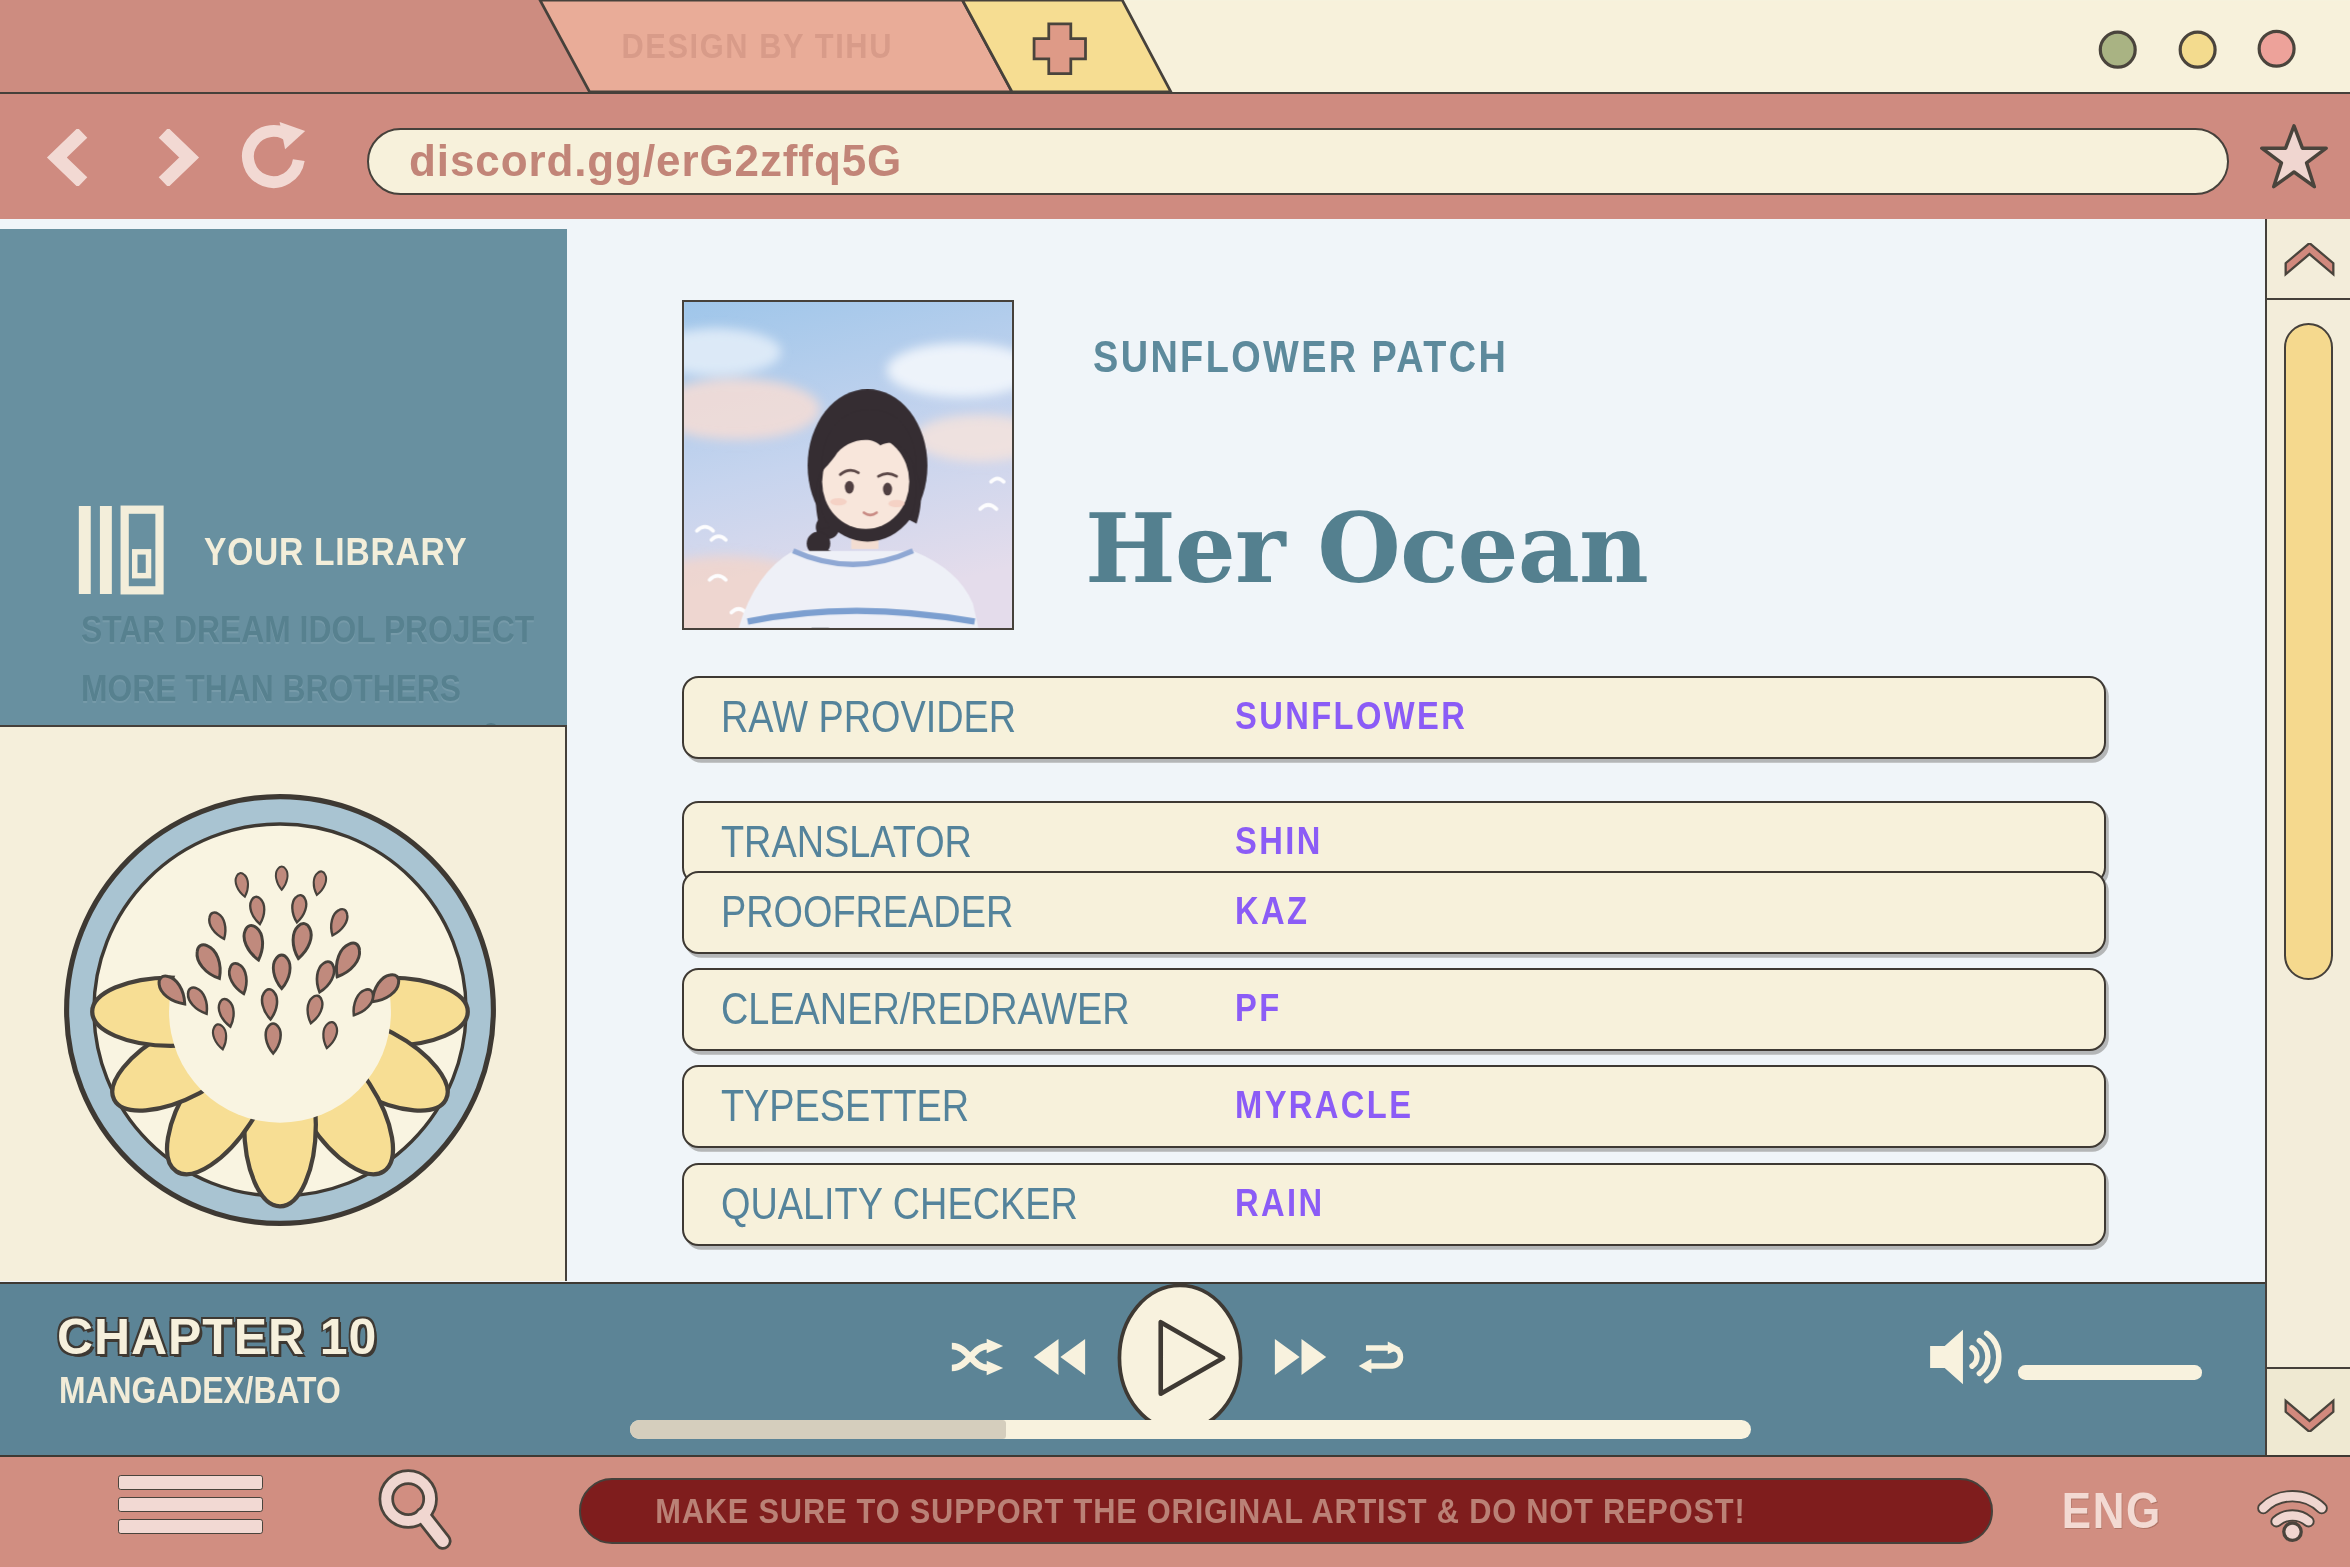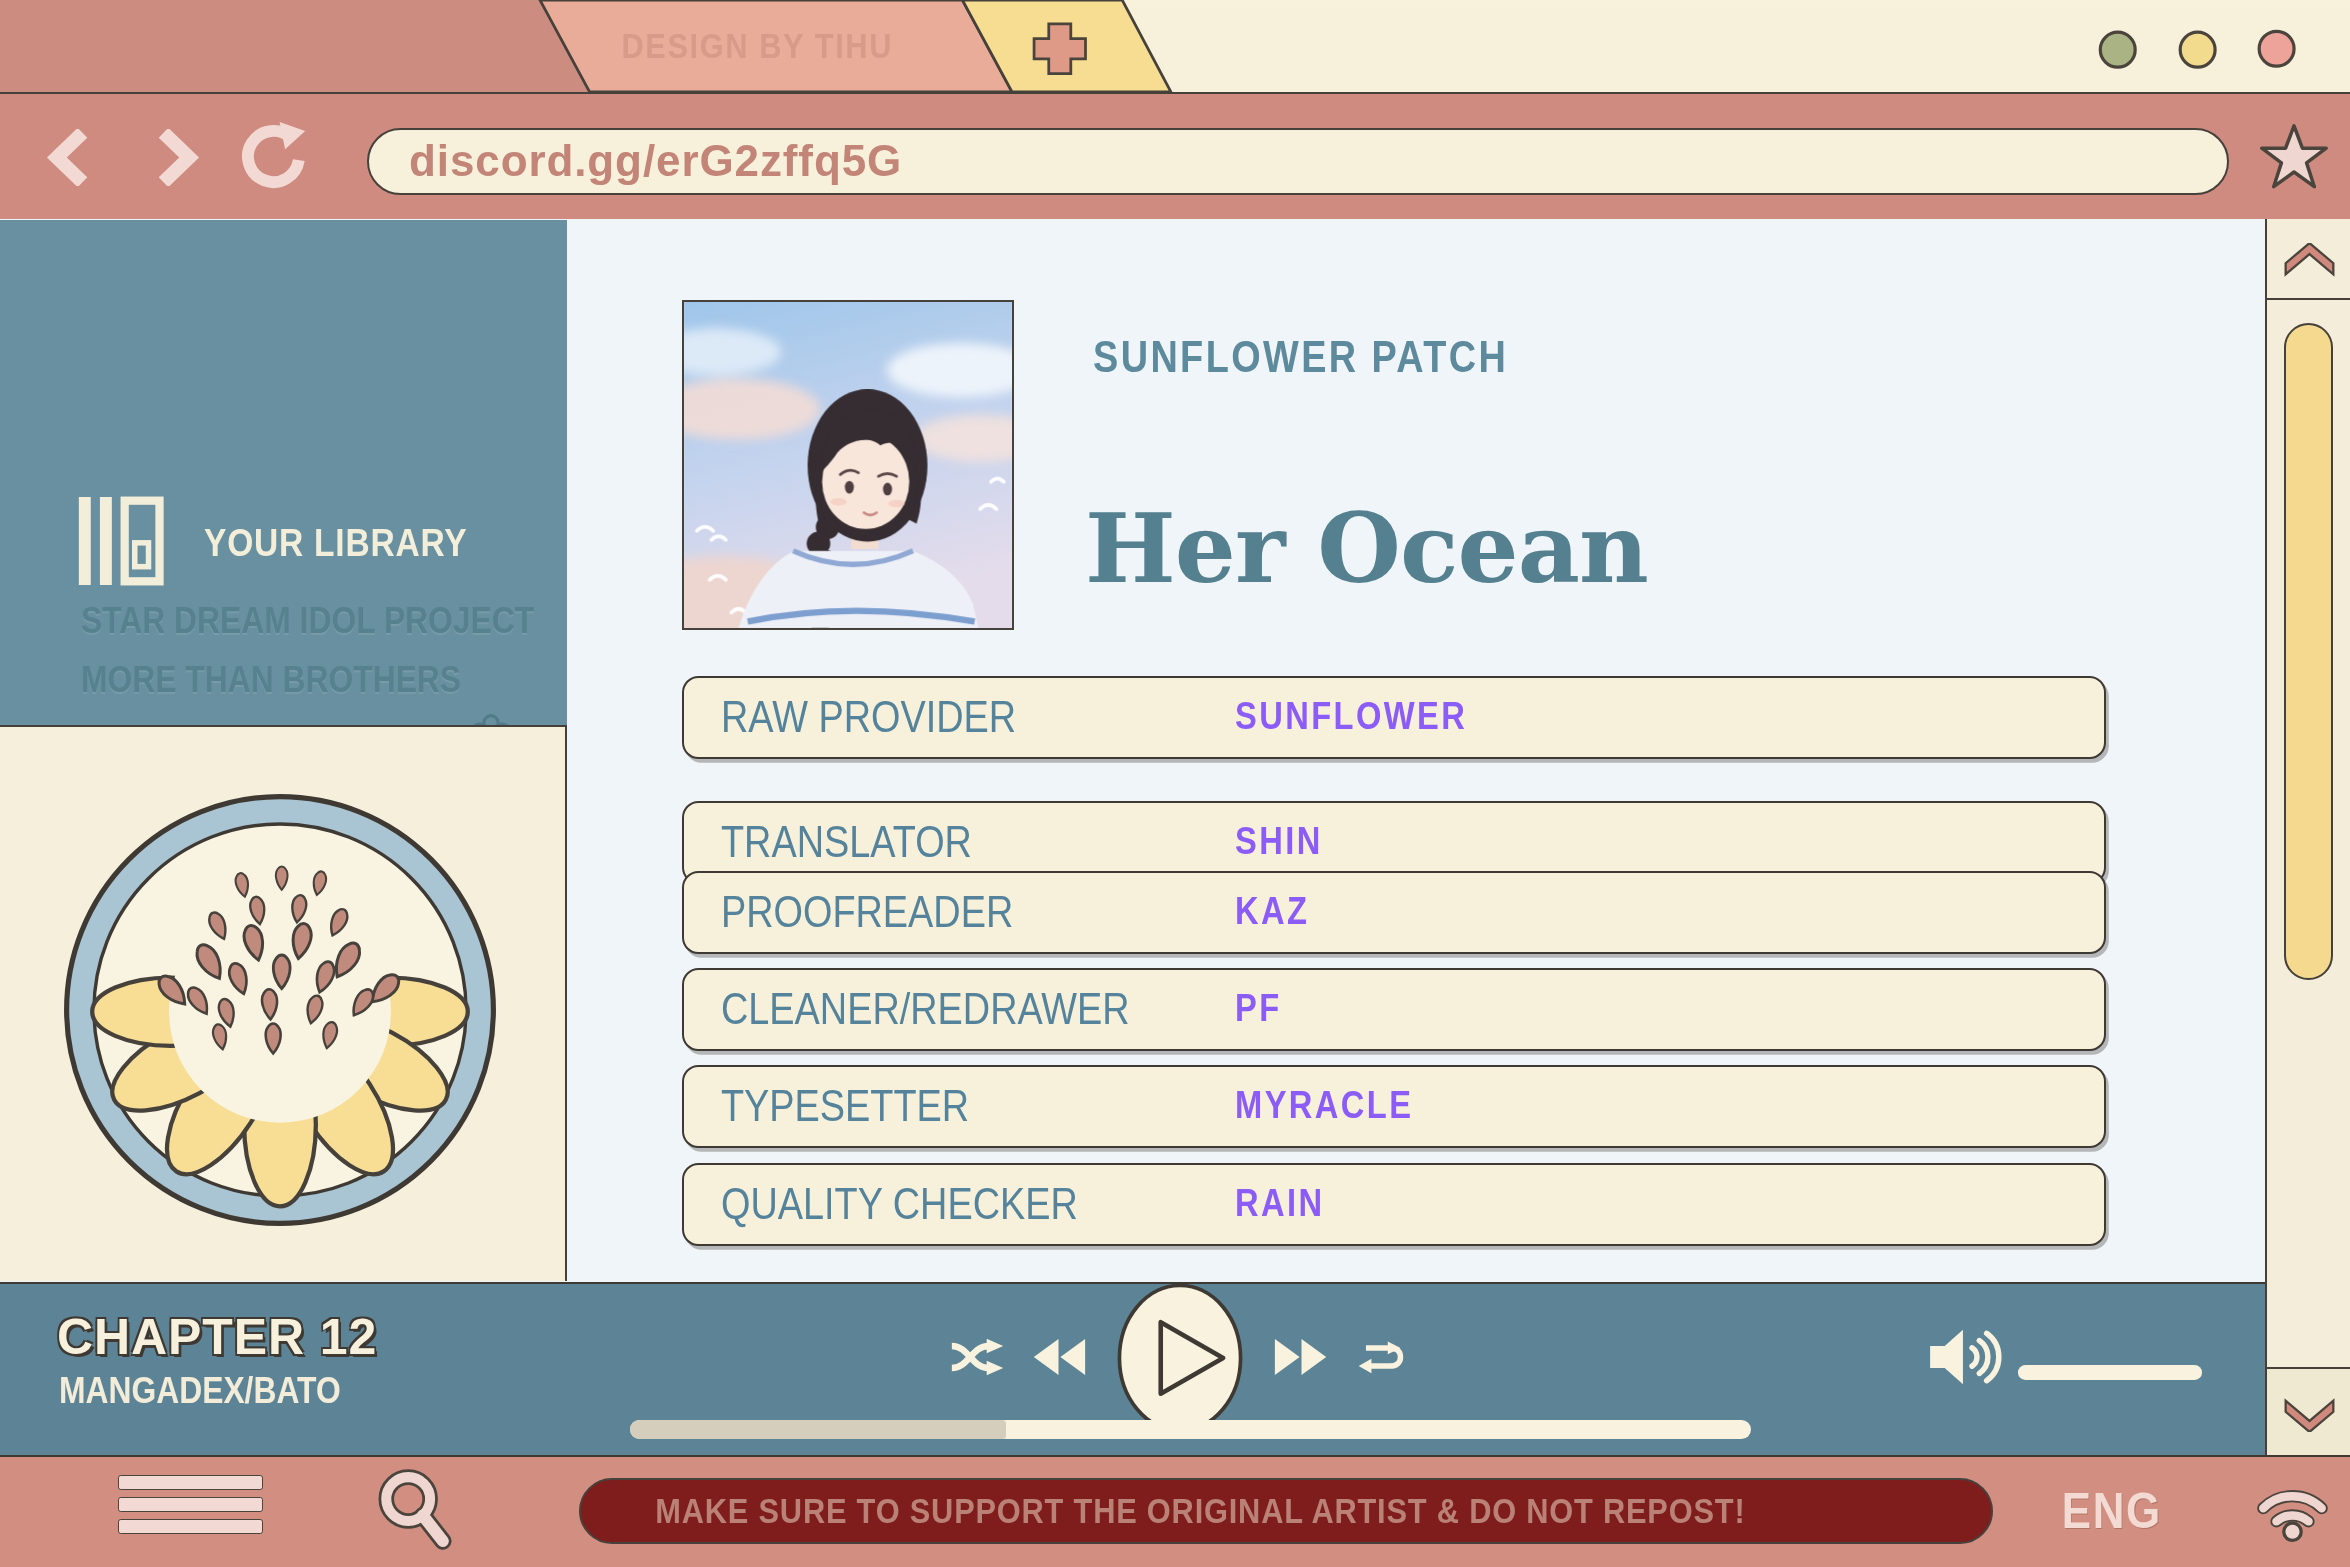--- a/index.html
+++ b/index.html
@@ -16,21 +16,21 @@
     font-size:35px; font-weight:bold; color:#D89B89; letter-spacing:1.8px; }
 
   
   #navbar { left:0; top:92px; width:2351px; height:127px; background:#CF8B80;
     border-top:2.8px solid #45403A;padding-left:17px; }
   #urlbar { left:367px; top:34px; width:1862px; height:67px; background:#F7F1DB;
     border:2.8px solid #46413B; border-radius:34px; line-height:62px; padding-left:40px;
     font-size:44px; font-weight:bold; color:#C28578; letter-spacing:0.9px; }
 
   
-  #sidebar { left:0; top:220px; width:618px; height:507px; background:#6890A0;
+  #sidebar { left:0; top:229px; width:618px; height:507px; background:#6890A0;
     border-right:2.8px solid #45403A; }
   .side-item { position:absolute; left:81px; height:40px; font-size:37px; font-weight:bold;
     color:#57818F; text-shadow:0 1.8px 0.9px rgba(255,255,255,.10); }
   .side-flower { position:absolute; left:470px; width:42px; height:42px; }
   #lib-header { position:absolute; left:204px; top:301px; font-size:39px; font-weight:bold;
     color:#F3EEDA; letter-spacing:0.9px; }
 
   
   #leftpanel { left:0; top:725px; width:567px; height:556px; background:#F5EFDB;
     border-top:2.8px solid #45403A; border-right:2.8px solid #45403A; }
@@ -374,21 +374,21 @@
   <div class="credit-row" style="top:1065px;">
     <div class="credit-role"><span class="cond">TYPESETTER</span></div>
     <div class="credit-name"><span class="cond">MYRACLE</span></div>
   </div>
   <div class="credit-row" style="top:1163px;">
     <div class="credit-role"><span class="cond">QUALITY CHECKER</span></div>
     <div class="credit-name"><span class="cond">RAIN</span></div>
   </div>
 
   <div id="playerbar" class="abs"></div>
-  <div id="chapter" class="abs">CHAPTER 12</div>
+  <div id="chapter" class="abs">CHAPTER 10</div>
   <div id="source" class="abs"><span class="cond">MANGADEX/BATO</span></div>
 
   <svg class="abs" style="left:948px; top:1335px;" width="59" height="44" viewBox="0 0 64 48">
     <path d="M4,12 C22,12 26,36 44,36" fill="none" stroke="#F8F2DE" stroke-width="7"></path>
     <path d="M4,36 C22,36 26,12 44,12" fill="none" stroke="#F8F2DE" stroke-width="7"></path>
     <polygon points="42,28 60,36 42,44" fill="#F8F2DE"></polygon>
     <polygon points="42,4 60,12 42,20" fill="#F8F2DE"></polygon>
   </svg>
   <svg class="abs" style="left:1030px; top:1335px;" width="57" height="44" viewBox="0 0 60 46">
     <polygon points="30,4 30,42 4,23" fill="#F8F2DE"></polygon>

